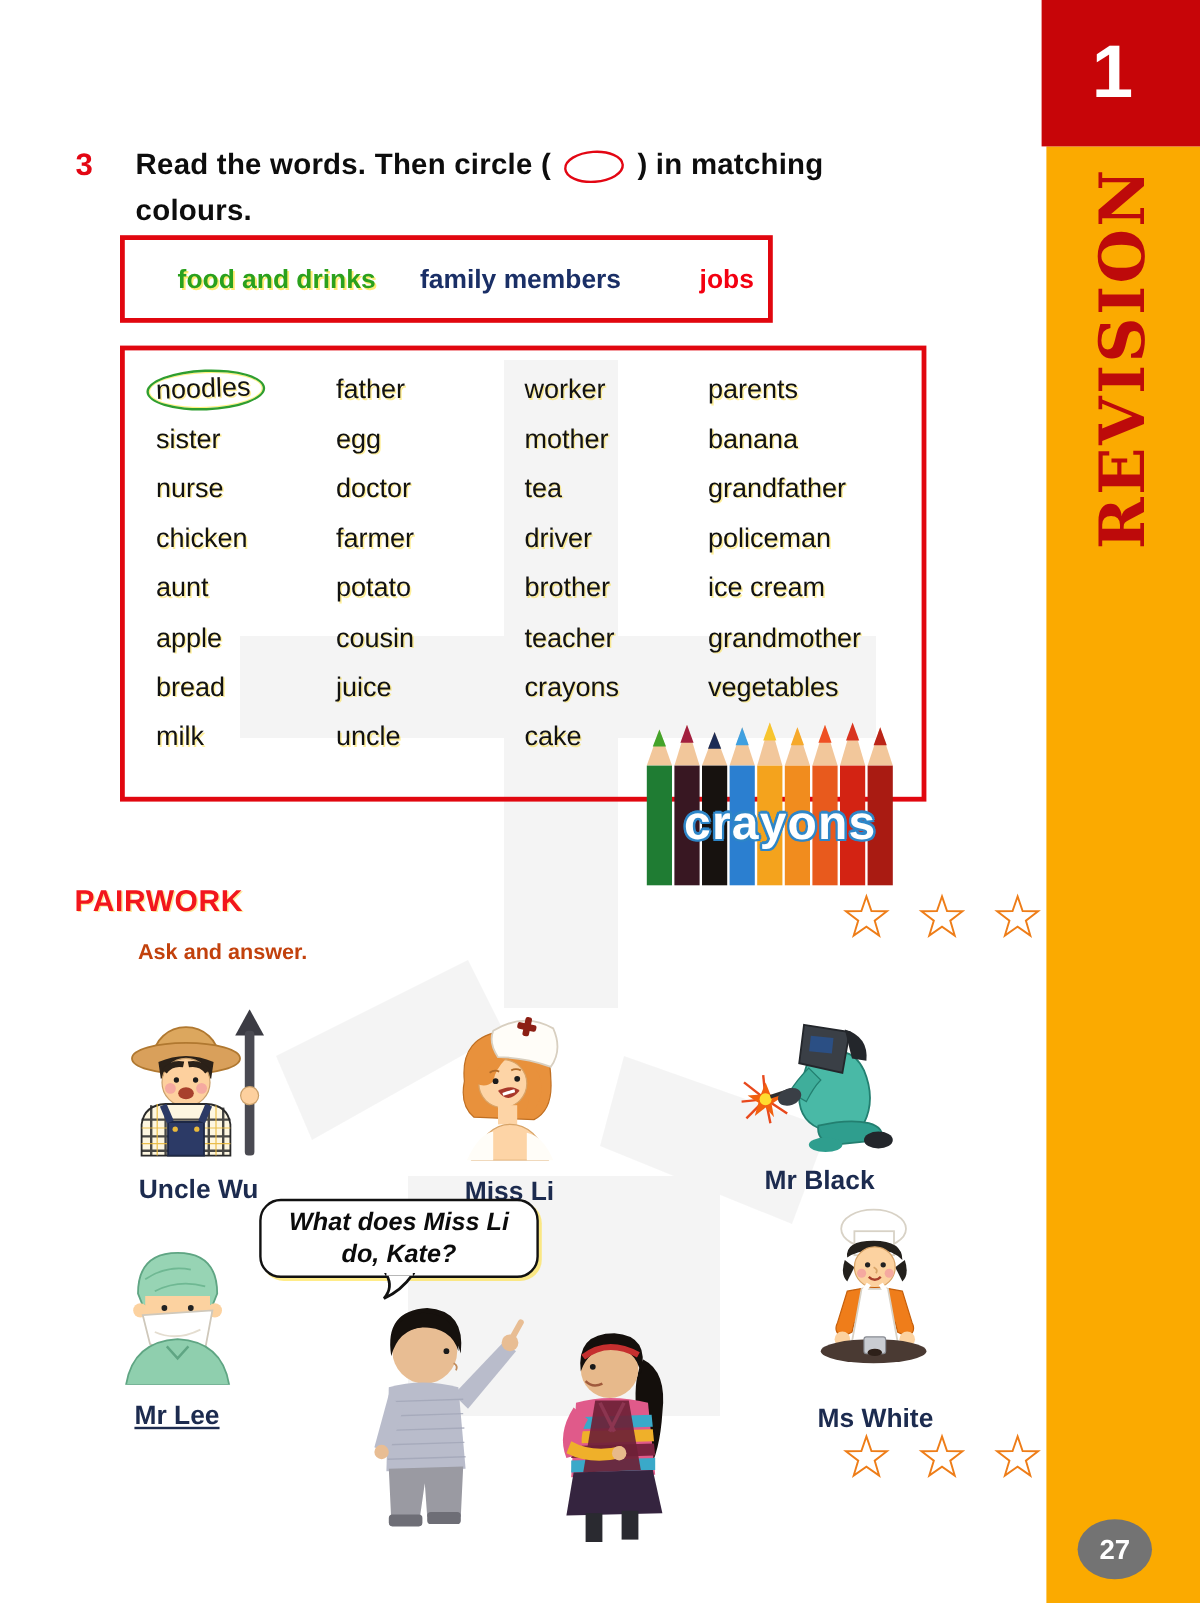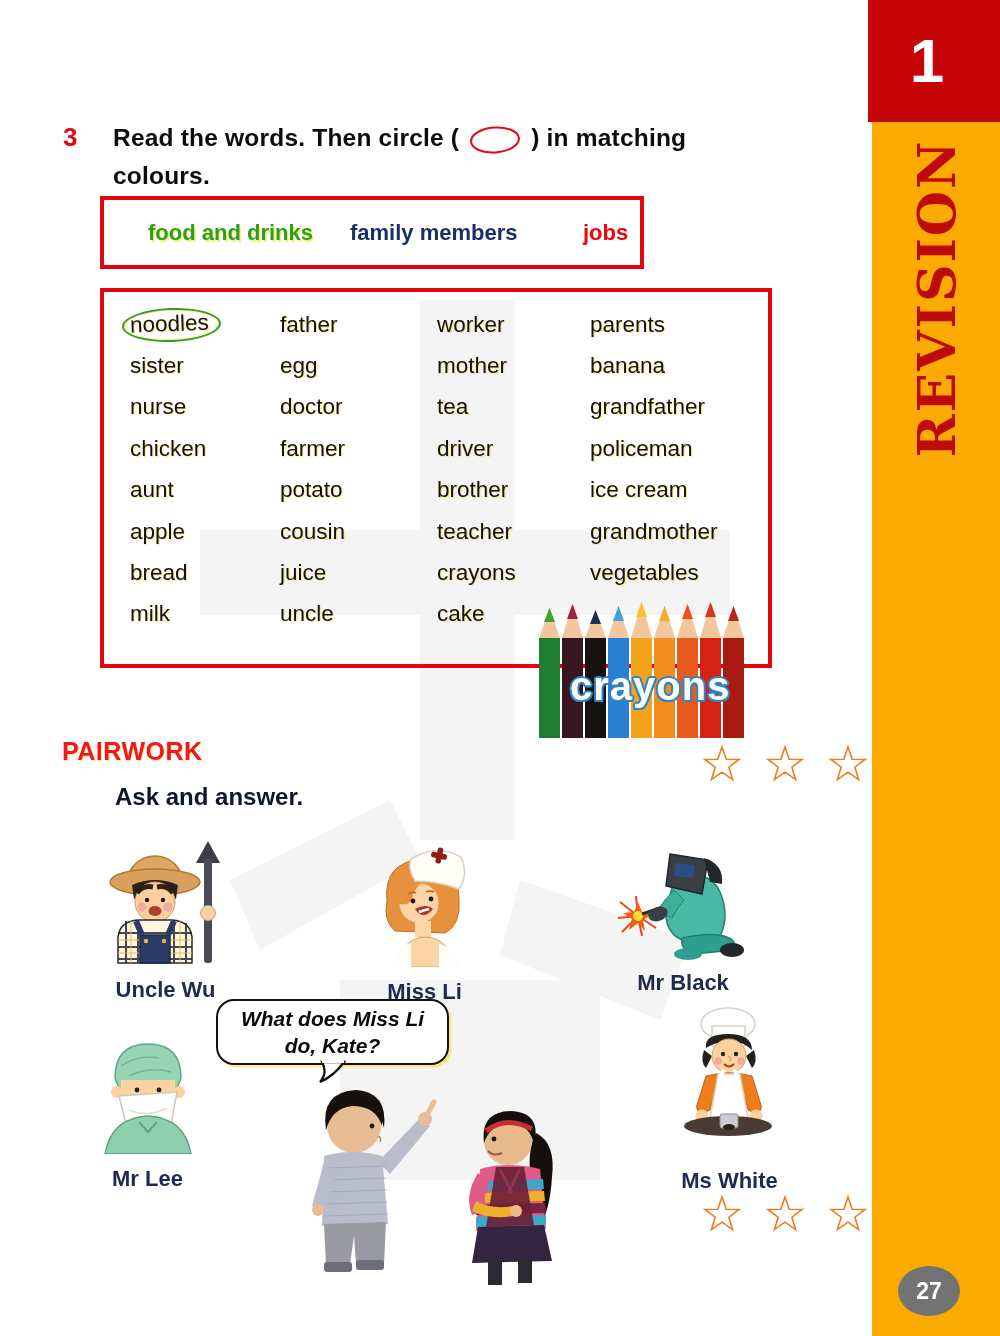--- a/index.html
+++ b/index.html
@@ -83,21 +83,21 @@
                 1.5px 1.5px 0 #2e86c8, -1.5px -1.5px 0 #2e86c8, 1.5px -1.5px 0 #2e86c8, -1.5px 1.5px 0 #2e86c8;
   }
 
   
   .stars { position:absolute; display:flex; gap:21px; }
   .stars-top { left:702px; top:744px; }
   .stars-bottom { left:702px; top:1194px; }
 
   
   .pairwork-title { position:absolute; left:62px; top:737px; font-size:25px; font-weight:bold; color:#f2161d; letter-spacing:0.5px; text-shadow:1.2px 1.2px 0 rgba(255,200,0,.4); }
-  .ask-answer { position:absolute; left:115px; top:783px; font-size:24px; font-weight:bold; color:#0f172a; }
+  .ask-answer { position:absolute; left:115px; top:783px; font-size:18px; font-weight:bold; color:#c2410c; }
 
   .char { position:absolute; text-align:center; }
   .char-label { font-size:22px; font-weight:bold; color:#1c2b4f; margin-top:8px; white-space:nowrap; }
 
   
   .bubble {
     position:absolute; background:#fff; border:2.5px solid #111; border-radius:18px;
     font-size:21px; font-weight:bold; font-style:italic; color:#0b0b0b;
     display:flex; align-items:center; justify-content:center; text-align:center;
     line-height:1.3; box-shadow:2.5px 2.5px 0 rgba(255,220,40,.55);
@@ -375,21 +375,21 @@
         <circle cx="80" cy="56" r="6" fill="#fcd2a0"></circle>
       <circle cx="38" cy="54" r="2.4" fill="#222"></circle>
         <circle cx="60" cy="54" r="2.4" fill="#222"></circle>
 
       <path d="M20,60 L78,56 L72,88 Q48,97 26,84 Z" fill="#ffffff" stroke="#cfc8bb" stroke-width="1.5"></path>
       <path d="M30,74 Q48,82 68,72" stroke="#e4ddd0" stroke-width="1.5" fill="none"></path>
 
       <path d="M6,118 Q12,82 49,80 Q86,82 92,118 Z" fill="#8fcfae" stroke="#5fa583" stroke-width="1.5"></path>
       <path d="M40,86 L49,96 L58,86" stroke="#5fa583" stroke-width="2" fill="none"></path>
     </svg>
-    <div class="char-label" style="">Mr Lee</div>
+    <div class="char-label" style="text-decoration:underline;">Mr Lee</div>
   </div>
 
   <svg style="position:absolute; left:290px; top:1082px;" width="152" height="194">
 
     <polygon points="88,80 130,36 140,44 100,92" fill="#b9bccb"></polygon>
     <line x1="134" y1="38" x2="144" y2="20" stroke="#e8bd93" stroke-width="5" stroke-linecap="round"></line>
     <circle cx="135" cy="37" r="7" fill="#e8bd93"></circle>
 
     <circle cx="64" cy="44" r="27" fill="#e8bd93"></circle>
     <path d="M36,48 Q30,10 66,8 Q98,10 94,46 Q88,22 62,24 Q42,26 36,48 Z" fill="#16110d"></path>

